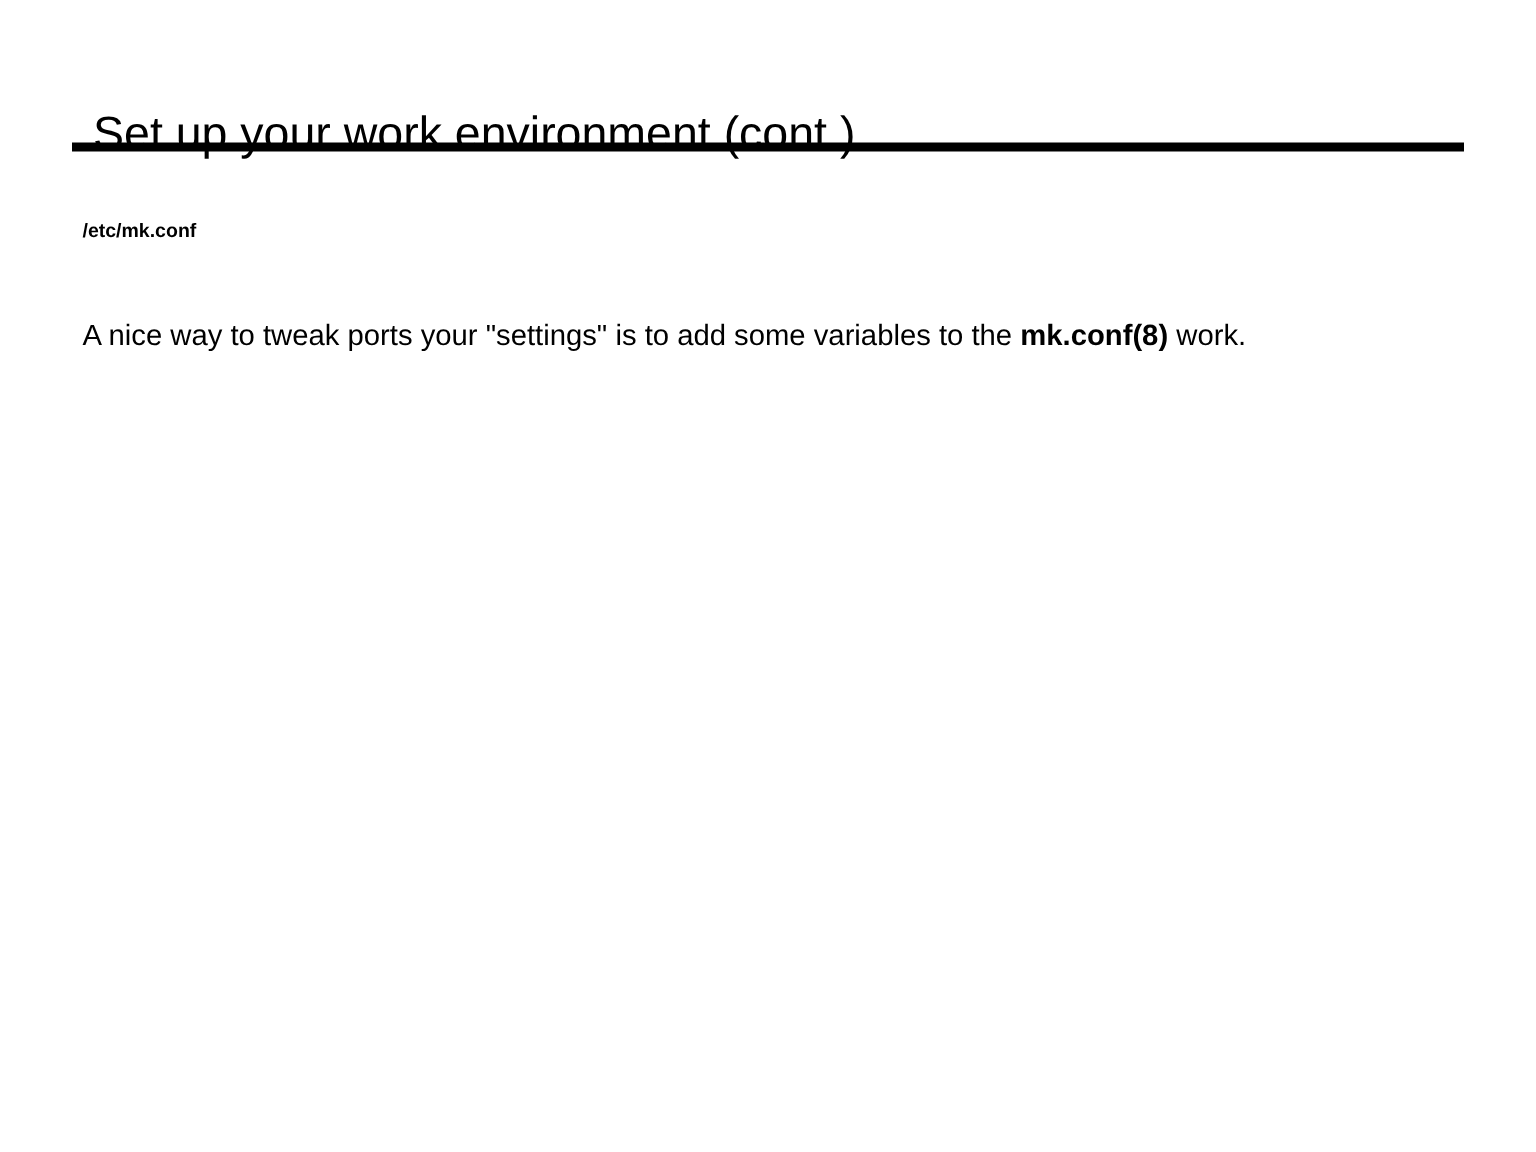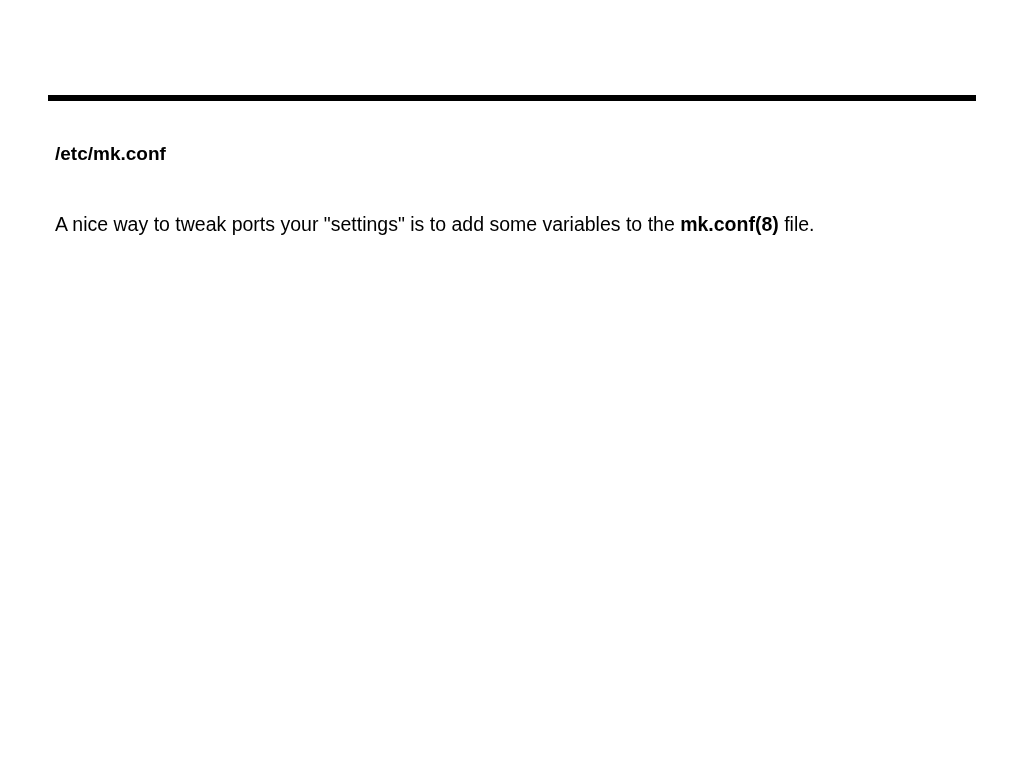--- a/index.html
+++ b/index.html
@@ -38,21 +38,21 @@
     height: 6px;
     background: #000000;
   }
   .body-block {
     position: absolute;
     left: 55px;
     top: 141px;
     width: 900px;
   }
   .subhead {
-    font-size: 19px;
+    font-size: 13px;
     font-weight: bold;
     line-height: 26px;
     margin: 0 0 12px 0;
   }
   .para {
     font-size: 19.5px;
     font-weight: normal;
     line-height: 31px;
     margin: 0;
     width: 860px;
@@ -65,26 +65,27 @@
   }
   .para b {
     font-weight: bold;
   }
 </style>
 </head>
 <body>
 
 <div class="slide">
 
+  <h1 class="slide-title">Set up your work environment (cont.)</h1>
 
   <div class="title-rule"></div>
 
   <div class="body-block">
 
     <p class="subhead">/etc/mk.conf</p>
 
     <p class="para p1">
-      <span>A nice way to tweak ports your "settings" is to add some variables to the </span><b>mk.conf(8)</b><span> file.</span>
+      <span>A nice way to tweak ports your "settings" is to add some variables to the </span><b>mk.conf(8)</b><span> work.</span>
     </p>
 
 
   </div>
 </div>
 
 </body></html>

